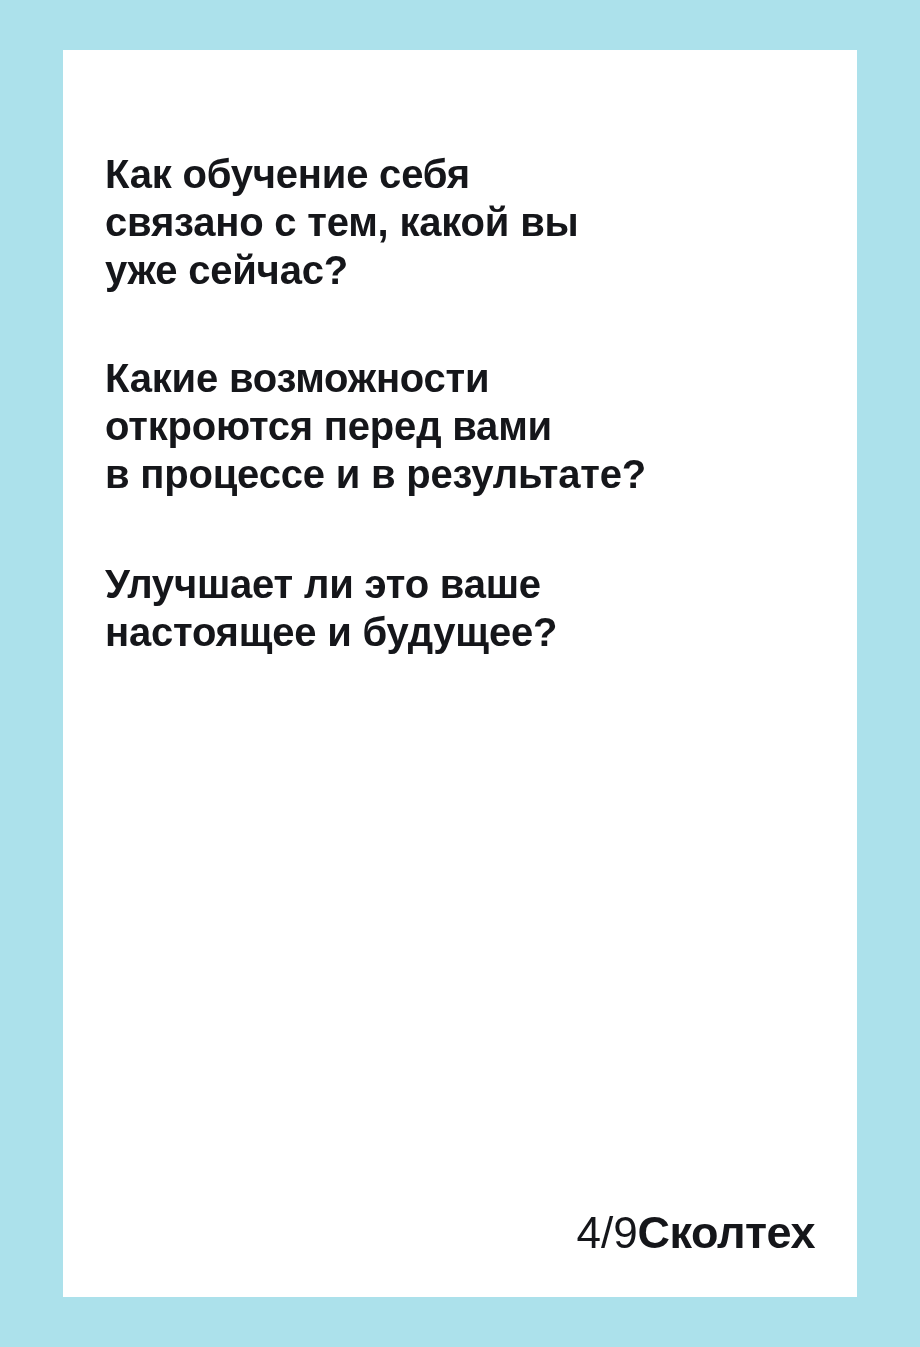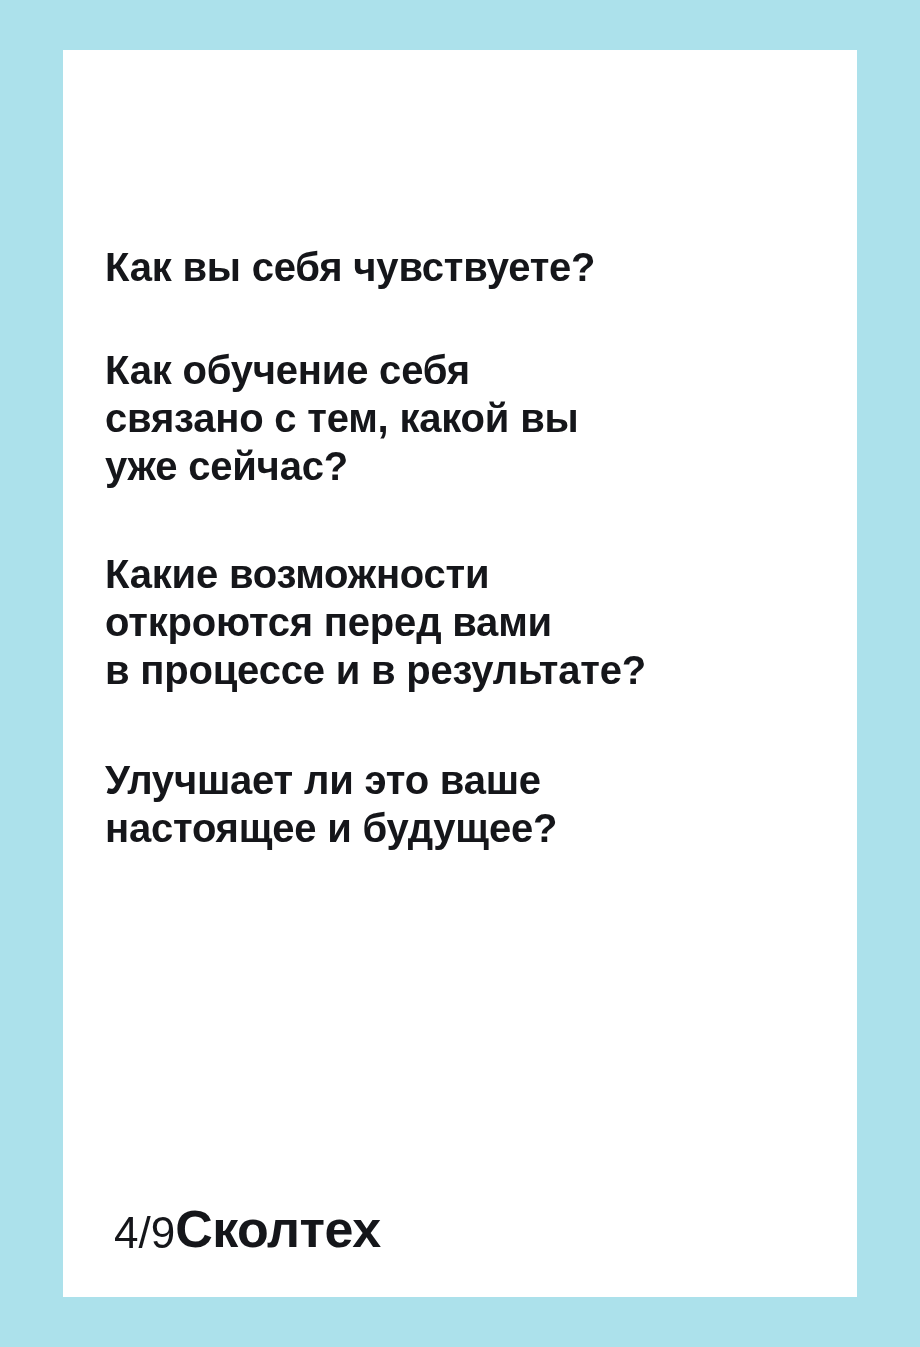--- a/index.html
+++ b/index.html
@@ -61,53 +61,52 @@
     white-space: pre-line;
   }
 
   .q-block-1 { margin-top: 148px; }
   .q-block-2 { margin-top: 55px; }
   .q-block-3 { margin-top: 62px; }
   .q-block-4 { margin-top: 60px; }
 
   .footer {
     position: absolute;
-    left: 51px;
+    left: 42px;
     right: 42px;
     bottom: 42px;
     display: flex;
     align-items: flex-end;
-    justify-content: flex-start;
+    justify-content: flex-end;
   }
 
   .page-number {
     font-size: 44px;
     font-weight: normal;
     color: #15161a;
     letter-spacing: 0px;
     line-height: 1;
   }
 
   .brand {
-    font-size: 52px;
+    font-size: 45px;
     font-weight: bold;
     color: #15161a;
     letter-spacing: -0.5px;
     line-height: 1;
   }
 </style>
 </head>
 <body>
 
 <div class="slide">
   <div class="card">
     <div class="content">
 
 
-      <p class="question q-block-1">Как вы себя чувствуете?</p>
 
       <p class="question q-block-2">Как обучение себя
 связано с тем, какой вы
 уже сейчас?</p>
 
       <p class="question q-block-4">Какие возможности
 откроются перед вами
 в процессе и в результате?</p>
 
       <p class="question q-block-3">Улучшает ли это ваше

